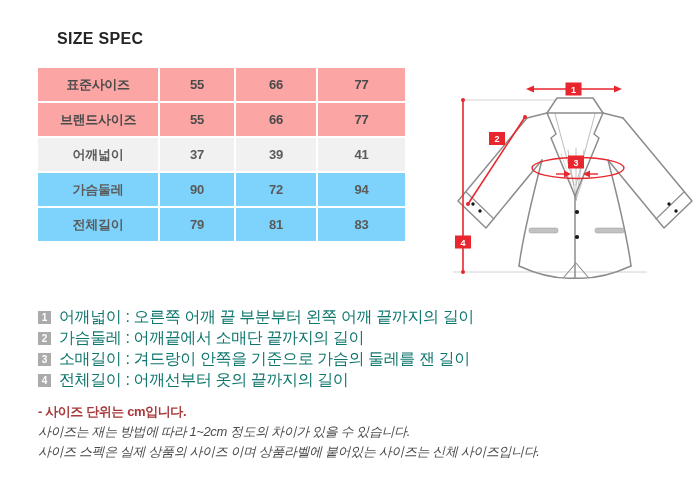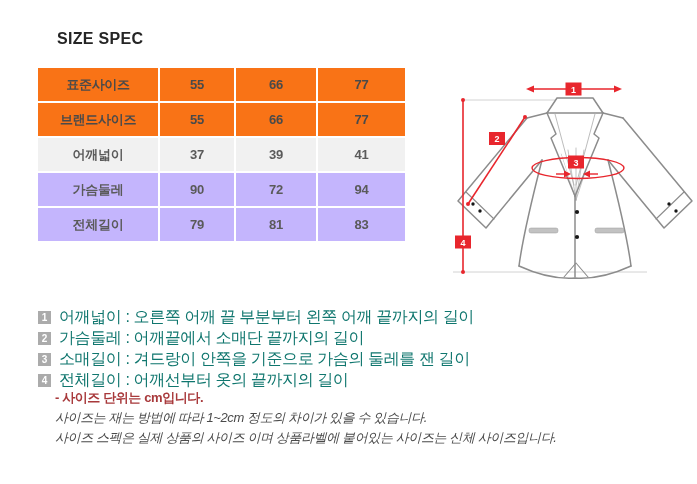--- a/index.html
+++ b/index.html
@@ -13,41 +13,41 @@
   }
   
   .spec-table {
     position:absolute; left:36px; top:66px;
     border-collapse:separate; border-spacing:2px; table-layout:fixed;
   }
   .spec-table td {
     height:31px; text-align:center; vertical-align:middle;
     font-size:13px; font-weight:700; color:#5a5a5a; letter-spacing:-0.3px;
   }
-  .row-hdr td { background:#f97316; color:#4a4a4a;margin-left:28px; }
+  .row-hdr td { background:#fca5a5; color:#4a4a4a;margin-left:28px; }
   .row-a td   { background:#f1f1f1;text-align:center; }
-  .row-b td   { background:#c4b5fd; }
+  .row-b td   { background:#7dd3fc; }
   
   .diagram { position:absolute; left:445px; top:70px; width:252px; height:235px; }
   .diagram svg text.marker-num {
     font-family:"Liberation Sans","DejaVu Sans",sans-serif;
     font-size:9px; font-weight:700; fill:#ffffff;
     text-anchor:middle; dominant-baseline:central;
   }
   
   .legend { position:absolute; left:38px; top:307px; }
   .legend-item { display:flex; align-items:center; height:21px; }
   .legend-num {
     width:13px; height:13px; background:#ababab; color:#fff;
     font-size:10px; font-weight:700; line-height:13px; text-align:center;
     margin-right:8px; flex:none;
   }
   .legend-text { font-size:16px; color:#0f766e; letter-spacing:-0.4px; white-space:nowrap; }
   
-  .notes { position:absolute; left:38px; top:388px;margin-left:17px; }
+  .notes { position:absolute; left:38px; top:402px; }
   .note-unit { font-size:13px; font-weight:700; color:#a8393b; line-height:20px; letter-spacing:-0.4px; }
   .note-line { font-size:13px; color:#4a4a4a; line-height:20px; letter-spacing:-0.4px; white-space:nowrap;font-style:italic; }
 </style>
 </head>
 <body>
 
 <div class="canvas">
 
   <div class="page-title">SIZE SPEC</div>
 

